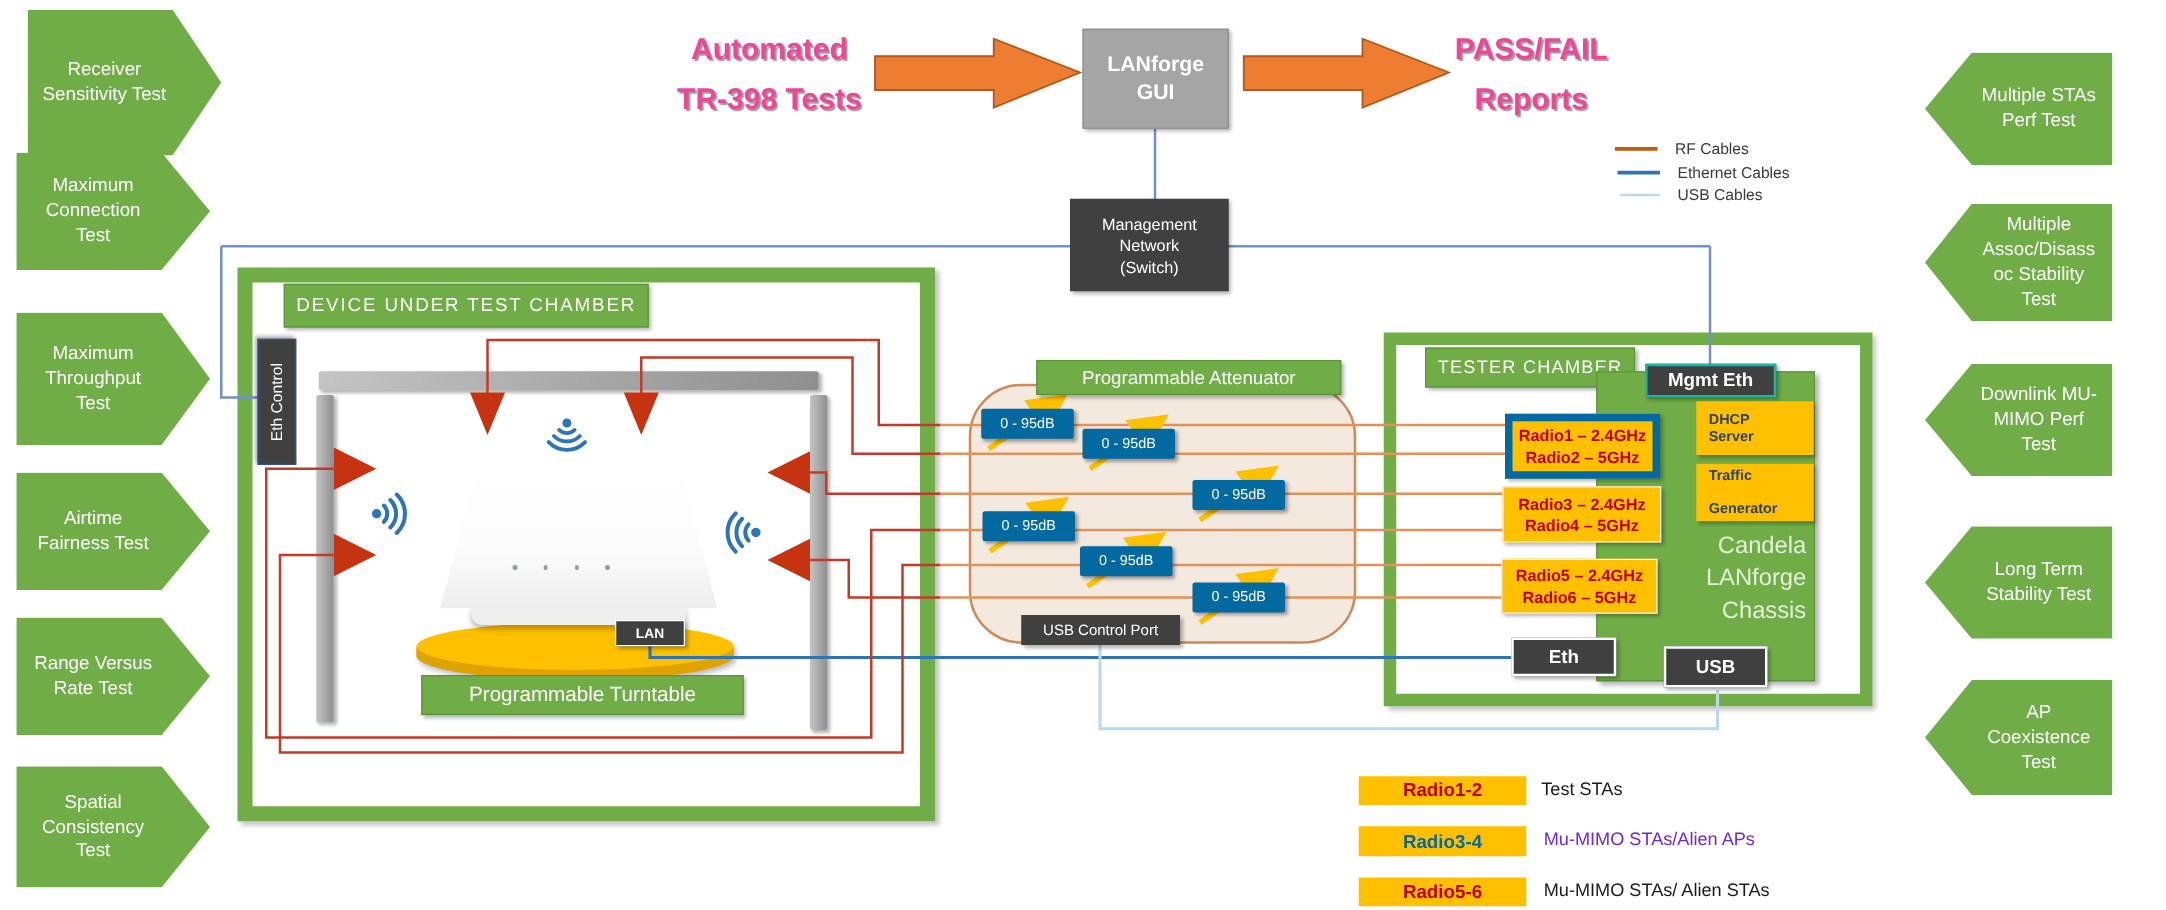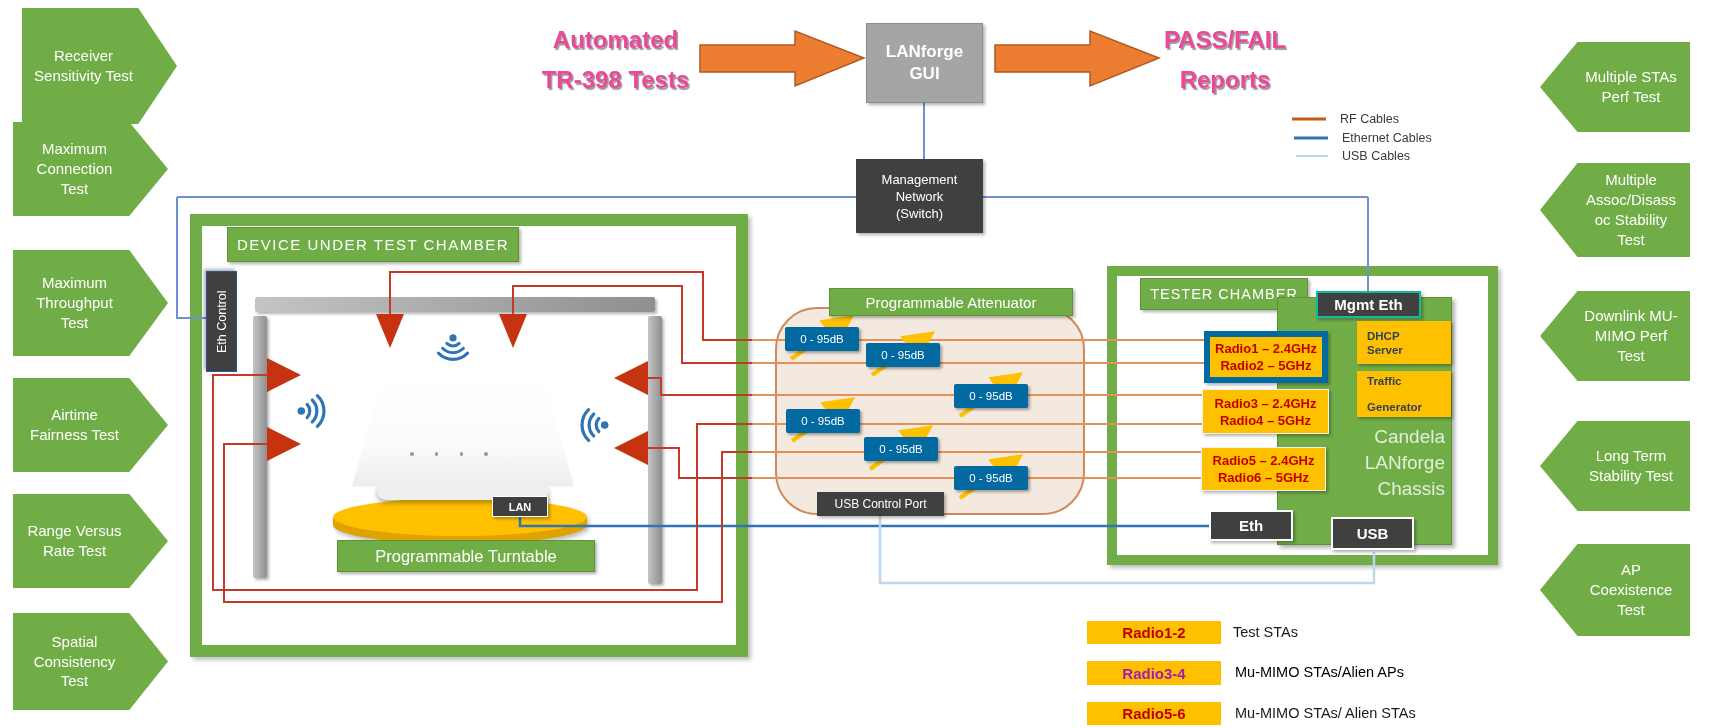--- a/index.html
+++ b/index.html
@@ -294,22 +294,22 @@
     <span>Eth</span>
     </div>
   <div class="abs bluebox z11" style="left:1331px;top:517px;width:83px;height:33px;font-size:15px;font-weight:bold;border:2px solid #fff;">
     <span>USB</span>
     </div>
 
   <div class="abs ylwbox" style="left:1087px;top:621px;width:134px;height:23px;color:#C00000;font-weight:bold;font-size:15px;box-shadow:none;">
     <span>Radio1-2</span>
     </div>
   <span class="abs z10" style="left:1233px;top:624px;font-size:14.5px;color:#1a1a1a;">Test STAs</span>
-  <div class="abs ylwbox" style="left:1087px;top:661px;width:134px;height:24px;color:#a21caf;font-weight:bold;font-size:15px;box-shadow:none;">
+  <div class="abs ylwbox" style="left:1087px;top:661px;width:134px;height:24px;color:#0369a1;font-weight:bold;font-size:15px;box-shadow:none;">
     <span>Radio3-4</span>
     </div>
-  <span class="abs z10" style="left:1235px;top:664px;font-size:14.5px;color:#000000;">Mu-MIMO STAs/Alien APs</span>
+  <span class="abs z10" style="left:1235px;top:664px;font-size:14.5px;color:#6d28d9;">Mu-MIMO STAs/Alien APs</span>
   <div class="abs ylwbox" style="left:1087px;top:702px;width:134px;height:23px;color:#C00000;font-weight:bold;font-size:15px;box-shadow:none;">
     <span>Radio5-6</span>
     </div>
   <span class="abs z10" style="left:1235px;top:705px;font-size:14.5px;color:#1a1a1a;">Mu-MIMO STAs/ Alien STAs</span>
 
 </div>
 
 </body></html>

